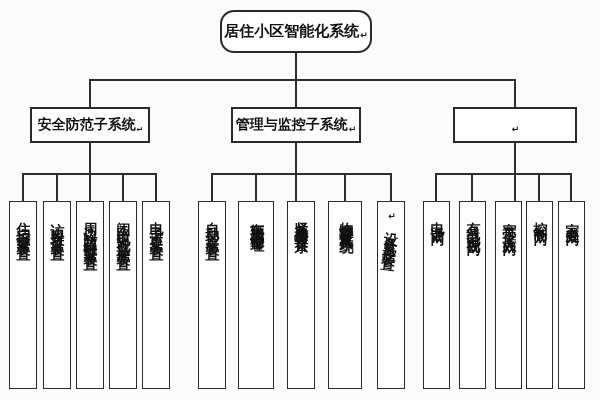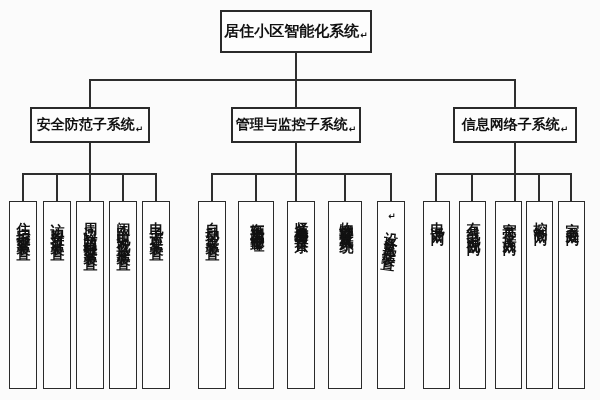--- a/index.html
+++ b/index.html
@@ -59,41 +59,40 @@
   
   .ln { position: absolute; background: #2e2e2e; }
   .ln.h { height: 1.5px; }
   .ln.v { width: 1.5px; }
 </style>
 </head>
 <body>
 
 <div id="canvas">
 
-  <div class="hnode root-node" style="left:220px; top:10px; width:152px; height:43px;">
+  <div class="hnode root-node" style="left:220px; top:10px; width:152px; height:43px;border-radius:14px;">
     <span>居住小区智能化系统</span>
       <span class="pmark">↵</span>
   </div>
 
   <div class="ln v" style="left:295px; top:53px; height:26px;"></div>
   <div class="ln h" style="left:89px;  top:79px; width:426px;"></div>
   <div class="ln v" style="left:89px;  top:79px; height:28px;"></div>
   <div class="ln v" style="left:295px; top:79px; height:28px;"></div>
   <div class="ln v" style="left:514px; top:79px; height:28px;"></div>
 
-  <div class="hnode l2-node" style="left:30px; top:107px; width:120px; height:36px;">
+  <div class="hnode l2-node" style="left:30px; top:107px; width:120px; height:36px;font-family:Liberation Mono, monospace;">
     <span>安全防范子系统</span>
       <span class="pmark">↵</span>
   </div>
   <div class="hnode l2-node" style="left:231px; top:107px; width:130px; height:36px;text-align:right;">
     <span>管理与监控子系统</span>
       <span class="pmark">↵</span>
   </div>
   <div class="hnode l2-node" style="left:453px; top:107px; width:124px; height:36px;">
-    <span>信息网络子系统</span>
       <span class="pmark">↵</span>
   </div>
 
   <div class="ln v" style="left:89px;  top:143px; height:31px;"></div>
   <div class="ln h" style="left:22px;  top:173px; width:134px;"></div>
   <div class="ln v" style="left:22px;  top:173px; height:28px;"></div>
   <div class="ln v" style="left:56px;  top:173px; height:28px;"></div>
   <div class="ln v" style="left:89px;  top:173px; height:28px;"></div>
   <div class="ln v" style="left:122px; top:173px; height:28px;"></div>
   <div class="ln v" style="left:155px; top:173px; height:28px;"></div>

